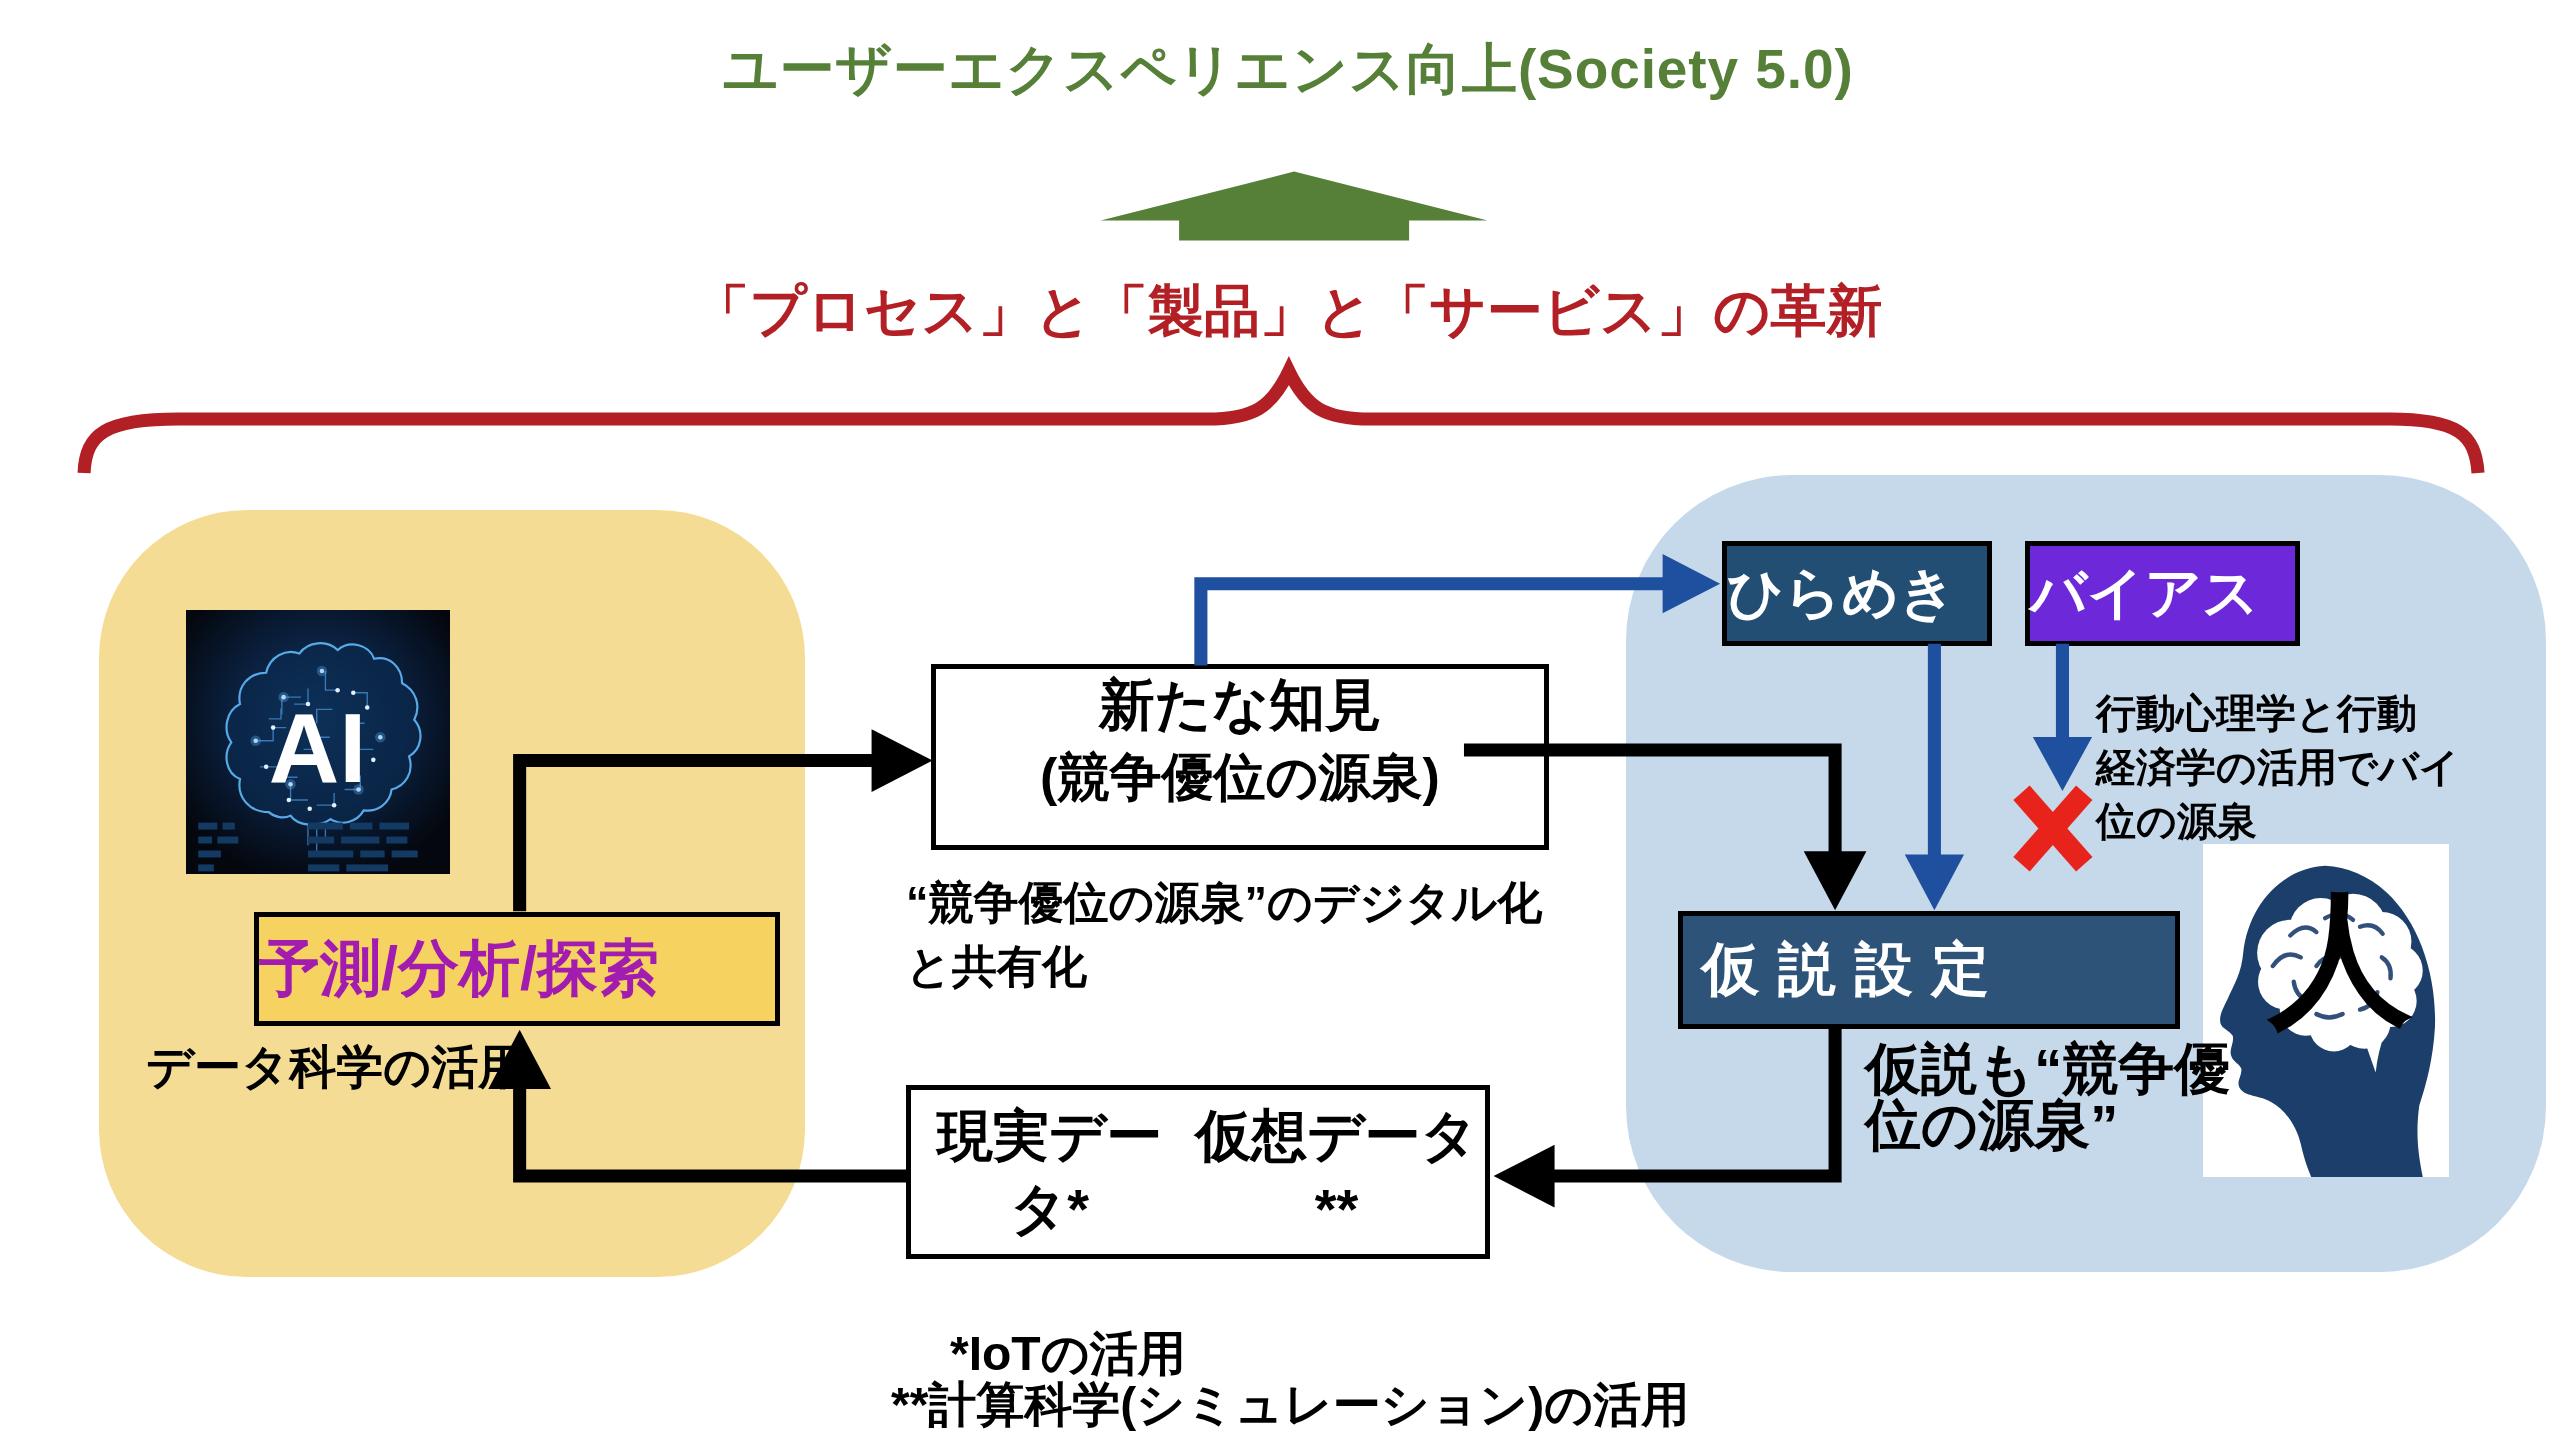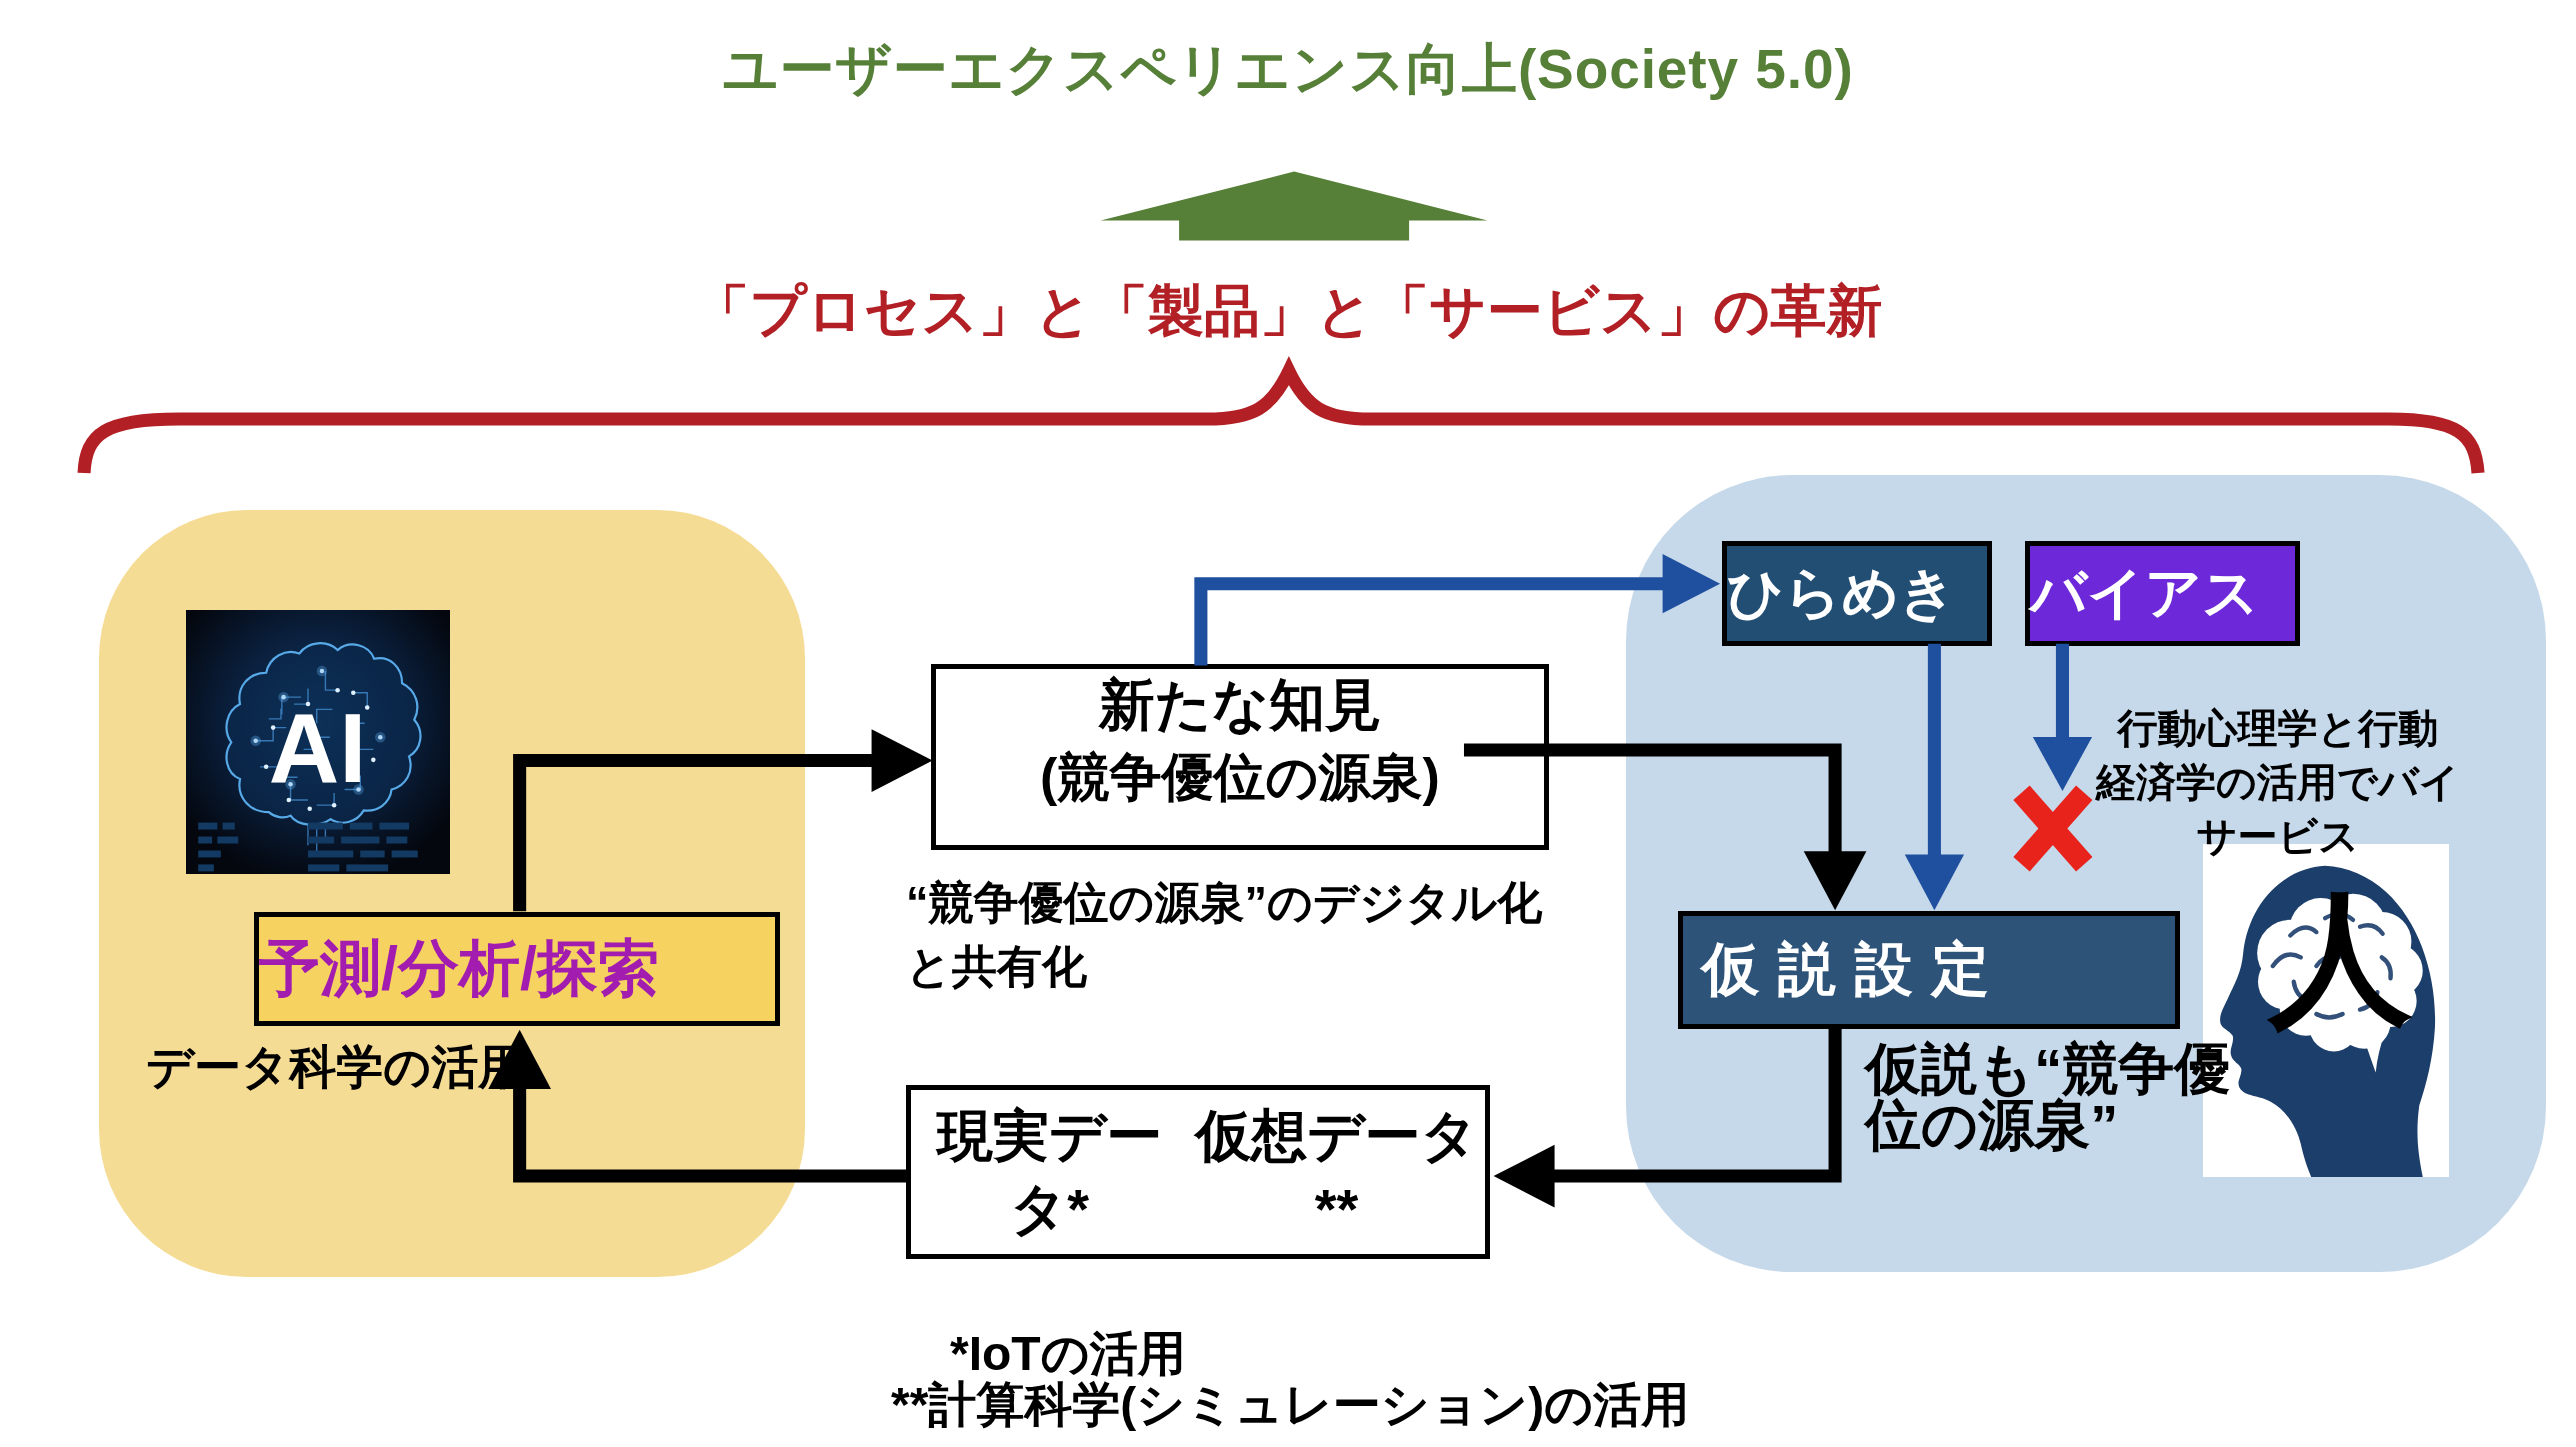--- a/index.html
+++ b/index.html
@@ -23,21 +23,21 @@
   .data-box{left:906px;top:1085px;width:584px;height:174px;background:#ffffff;border:5.2px solid #000;flex-direction:row;color:#000;}
   .data-box div{font-size:56px;line-height:73px;}
   .inspiration-box{left:1722px;top:541px;width:270px;height:105px;background:#234e74;border:5.2px solid #000;color:#fff;font-size:56px;}
   .bias-box{left:2025px;top:541px;width:275px;height:105px;background:#6d28d9;border:5.2px solid #000;color:#fff;font-size:56px;}
   .hypothesis-box{left:1678px;top:911px;width:502px;height:118px;background:#2d5379;border:5.2px solid #000;color:#fff;font-size:58px;letter-spacing:.32em;text-indent:.32em;}
   
   .cap{color:#000;z-index:2;white-space:nowrap;}
   .cap-datascience{left:146px;top:1042px;font-size:47px;line-height:49px;}
   .cap-digital{left:906px;top:871px;font-size:45px;line-height:64px;white-space:normal;width:837px;}
   .cap-hypo{left:1865px;top:1041px;font-size:56px;line-height:56px;}
-  .cap-biasnote{left:2096px;top:701px;font-size:40px;line-height:54px;text-align:center;}
+  .cap-biasnote{left:2096px;top:686px;font-size:40px;line-height:54px;}
   .cap-iot{left:950px;top:1328px;font-size:48px;line-height:51px;}
   .cap-sim{left:891px;top:1379px;font-size:48px;line-height:51px;}
   
   .ai-image{left:186px;top:610px;width:264px;height:264px;z-index:1;}
   .head-image{left:2203px;top:844px;width:246px;height:333px;background:#ffffff;z-index:1;}
   
   #overlay{left:0;top:0;width:2576px;height:1447px;z-index:3;pointer-events:none;}
 </style>
 </head>
 <body>
@@ -157,21 +157,21 @@
   </div>
   <div class="abs node bias-box">
     <span>バイアス</span>
   </div>
   <div class="abs node hypothesis-box">
     <span>仮説設定</span>
   </div>
   <div class="abs cap cap-biasnote">
     <div>行動心理学と行動</div>
     <div>経済学の活用でバイ</div>
-    <div>サービス</div>
+    <div>位の源泉</div>
   </div>
   <div class="abs cap cap-hypo">
     <div>仮説も“競争優</div>
     <div>位の源泉”</div>
   </div>
 
   <svg class="abs head-image" viewBox="0 0 282 382">
     <rect x="0" y="0" width="282" height="382" fill="#ffffff"></rect>
     <path fill="#1c3e6b" d="M140,25 C90,28 52,70 46,125 C44,148 36,160 28,178 C22,190 18,198 20,206 C22,212 30,214 34,220 C36,228 30,234 32,242 C34,250 42,252 44,258 C44,268 38,272 42,280 C48,290 64,288 78,296 C96,306 108,326 112,344 C116,362 120,372 124,382 L252,382 C246,352 244,330 248,300 C256,276 264,246 266,210 C268,150 248,90 210,55 C190,37 165,26 140,25 Z"></path>
     <g>

